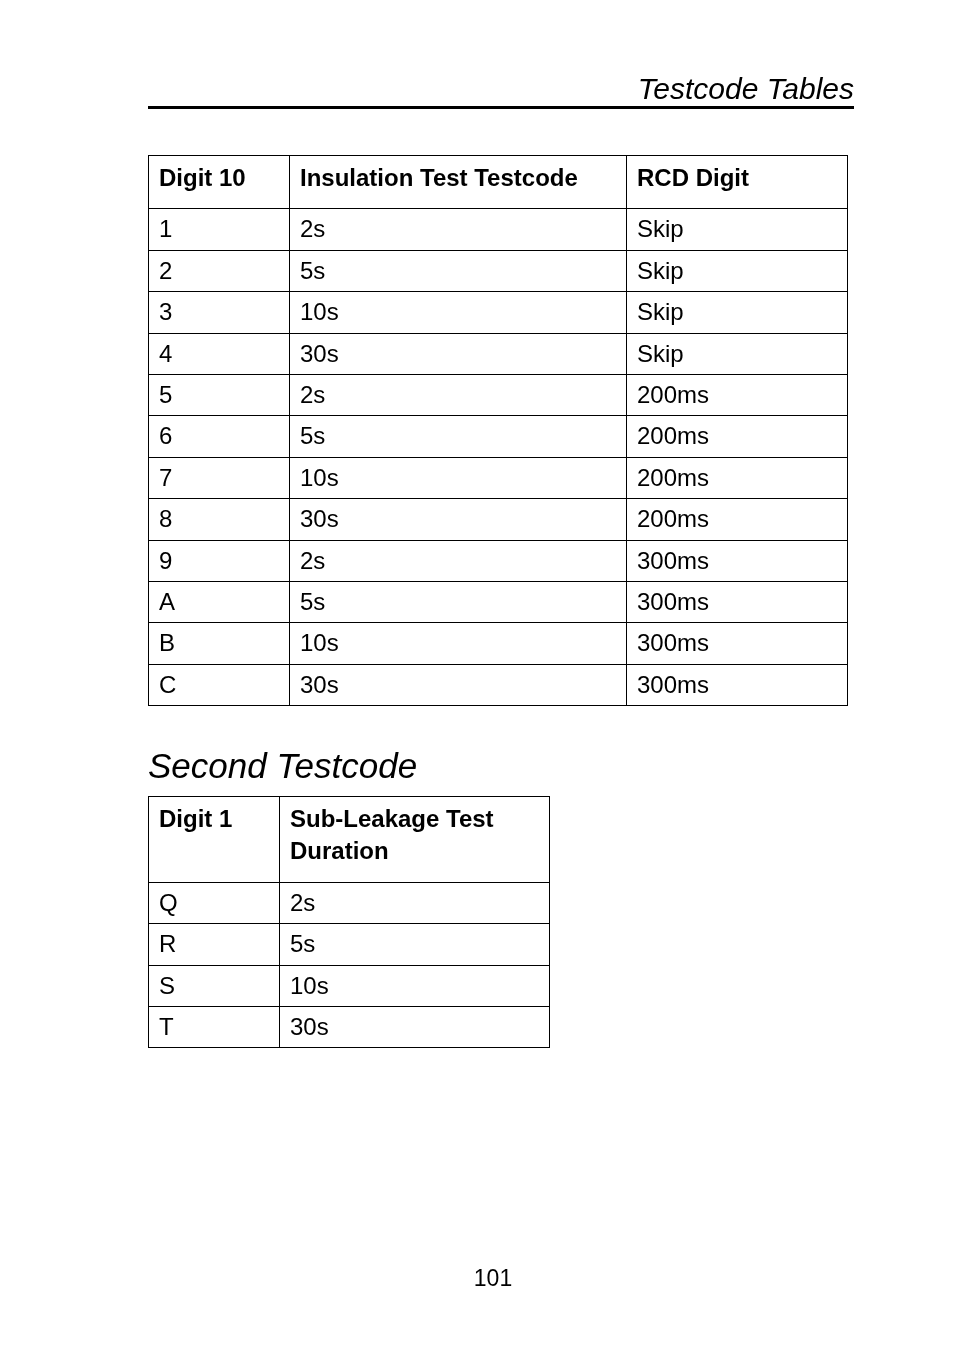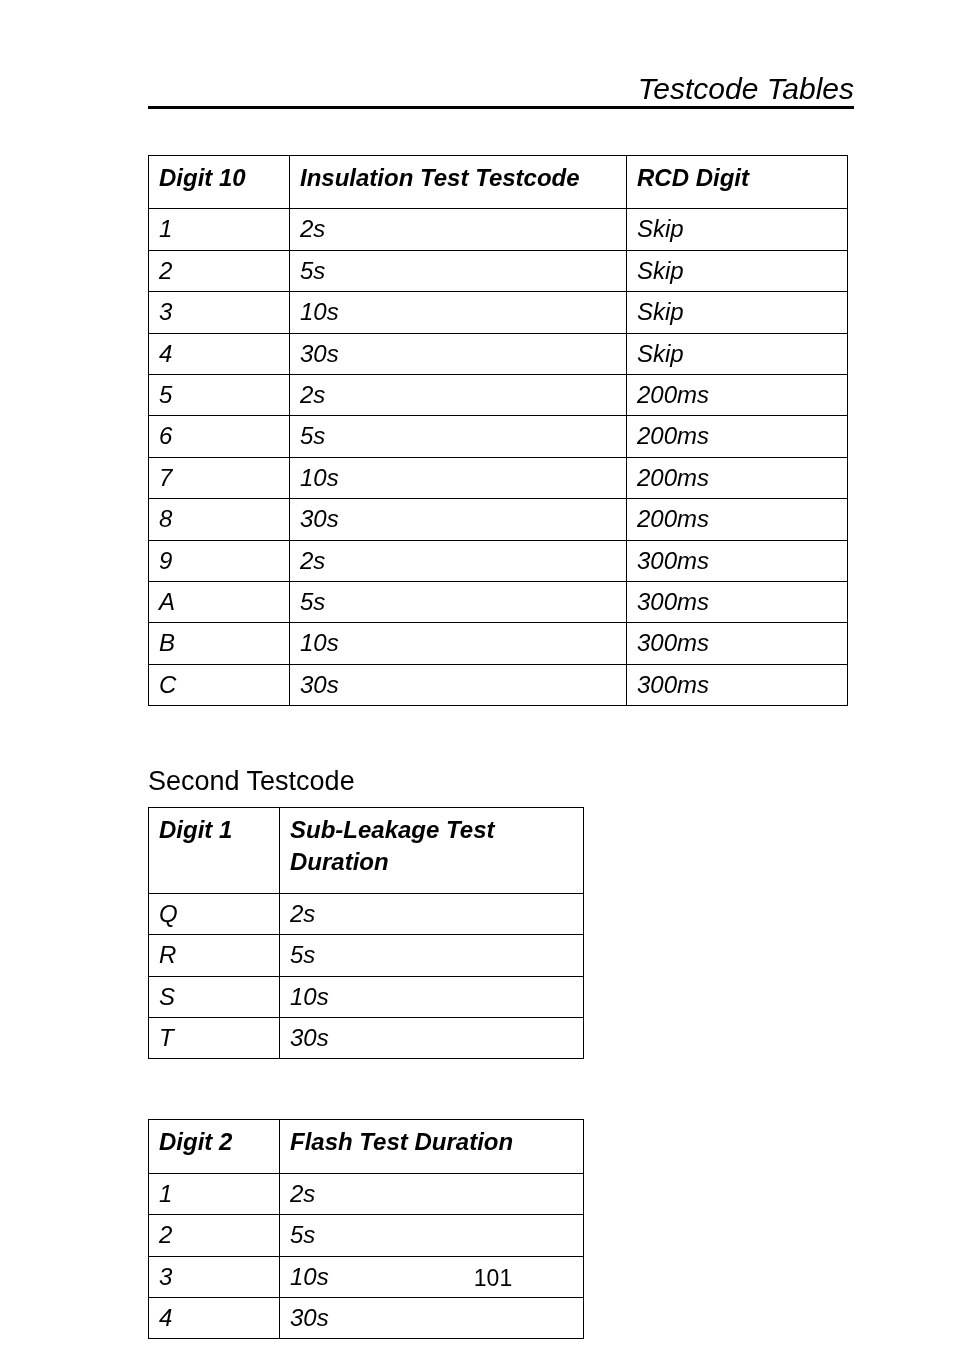--- a/index.html
+++ b/index.html
@@ -22,46 +22,46 @@
     font-style: italic;
     font-size: 30px;
   }
   .header-rule {
     border: none;
     border-top: 3px solid #000;
     margin: 0 0 46px 0;
   }
   table {
     border-collapse: collapse;
-    margin-bottom: 60px;
-    font-style: italic;
+    margin-bottom: 40px;
   }
   table.full {
     width: 700px;
   }
   table.mid {
-    width: 436px;
+    width: 402px;
   }
   th, td {
     border: 1.5px solid #000;
     padding: 4px 10px;
     text-align: left;
     font-size: 24px;
     line-height: 1.35;
   }
   th {
     font-weight: bold;
     padding-top: 6px;
     padding-bottom: 14px;
     vertical-align: top;
   }
   .col-digit { width: 120px; }
   .col-mid-digit { width: 110px; }
   .section-title {
-    font-size: 27px;
+    font-style: italic;
+    font-size: 35px;
     margin: 30px 0 10px 0;
   }
   .page-number {
     position: absolute;
     bottom: 62px;
     left: 16px;
     width: 100%;
     text-align: center;
     font-size: 23px;
   }
@@ -167,41 +167,15 @@
           <td>S</td>
           <td>10s</td>
         </tr>
         <tr>
           <td>T</td>
           <td>30s</td>
         </tr>
       </tbody>
   </table>
 
-  <table class="mid">
-    <thead>
-      <tr>
-        <th class="col-mid-digit">Digit 2</th>
-        <th>Flash Test Duration</th>
-      </tr>
-    </thead>
-    <tbody>
-        <tr>
-          <td>1</td>
-          <td>2s</td>
-        </tr>
-        <tr>
-          <td>2</td>
-          <td>5s</td>
-        </tr>
-        <tr>
-          <td>3</td>
-          <td>10s</td>
-        </tr>
-        <tr>
-          <td>4</td>
-          <td>30s</td>
-        </tr>
-      </tbody>
-  </table>
 </div>
 
 <div class="page-number">101</div>
 
 </body></html>

